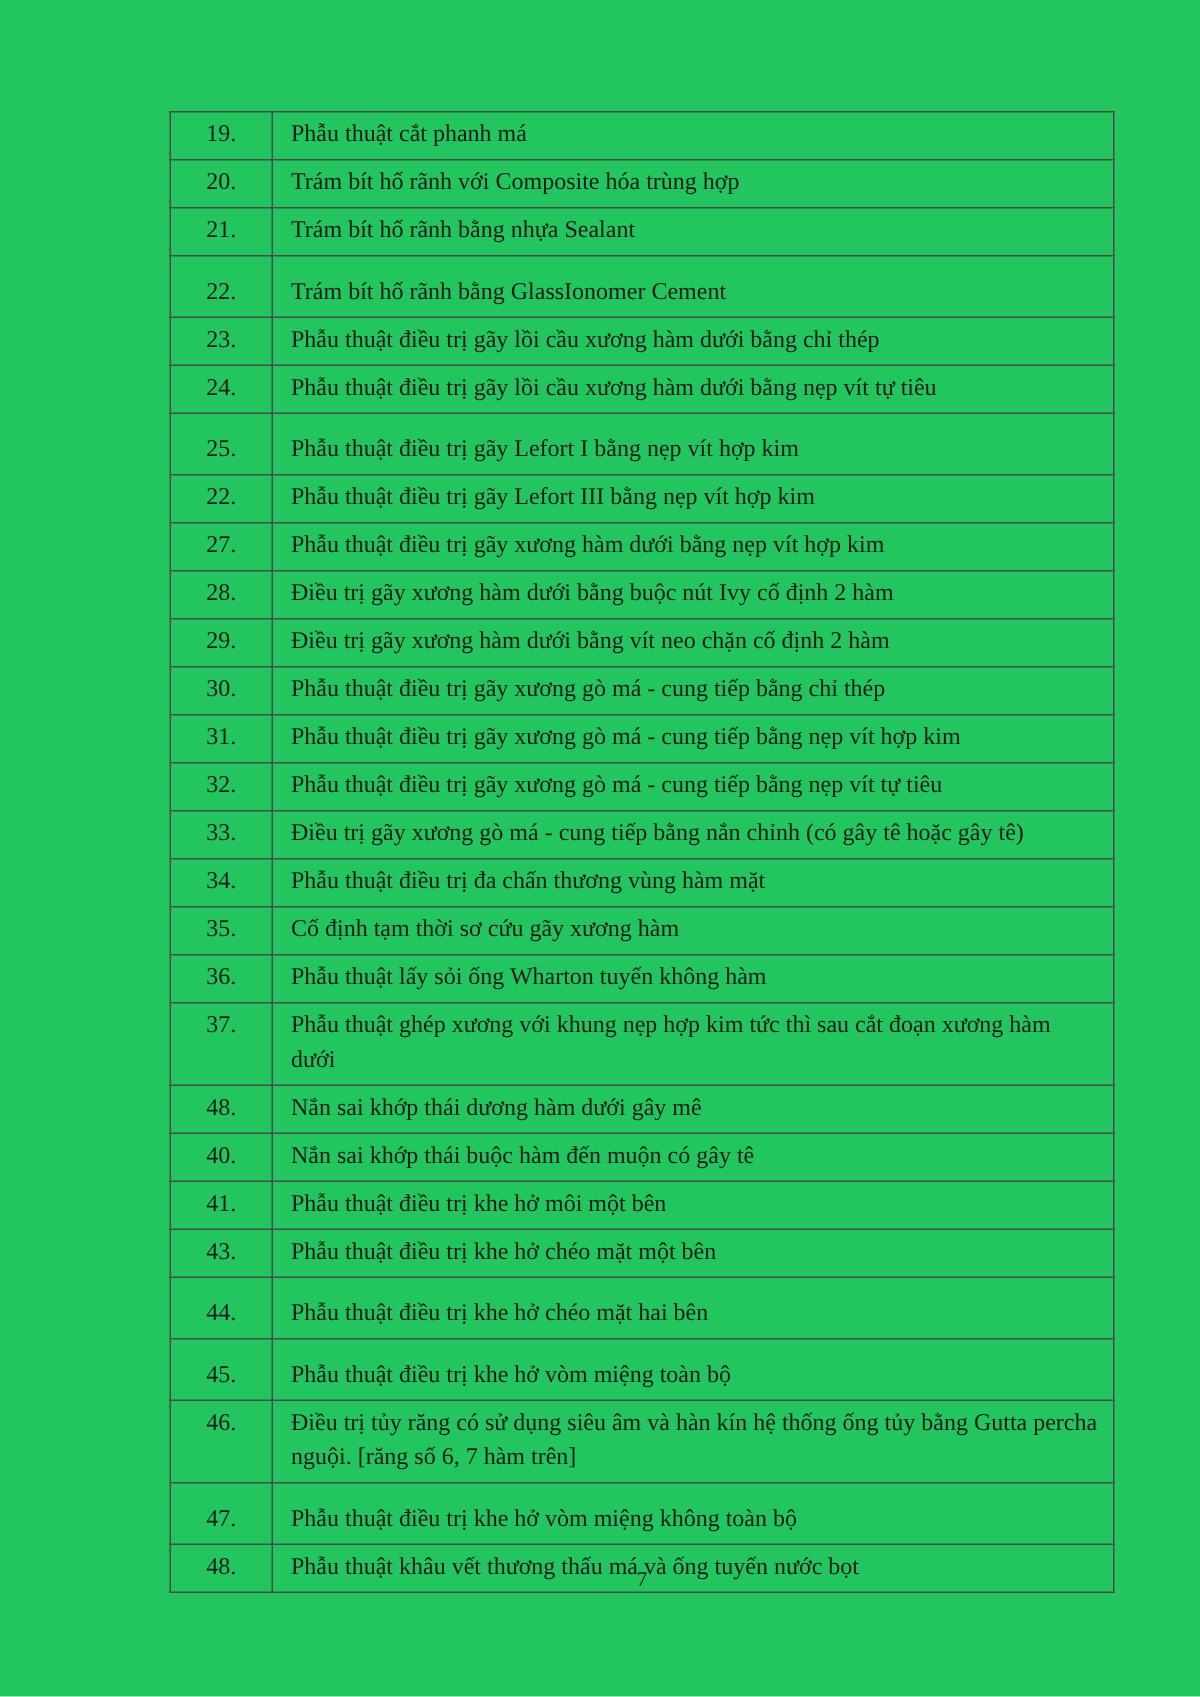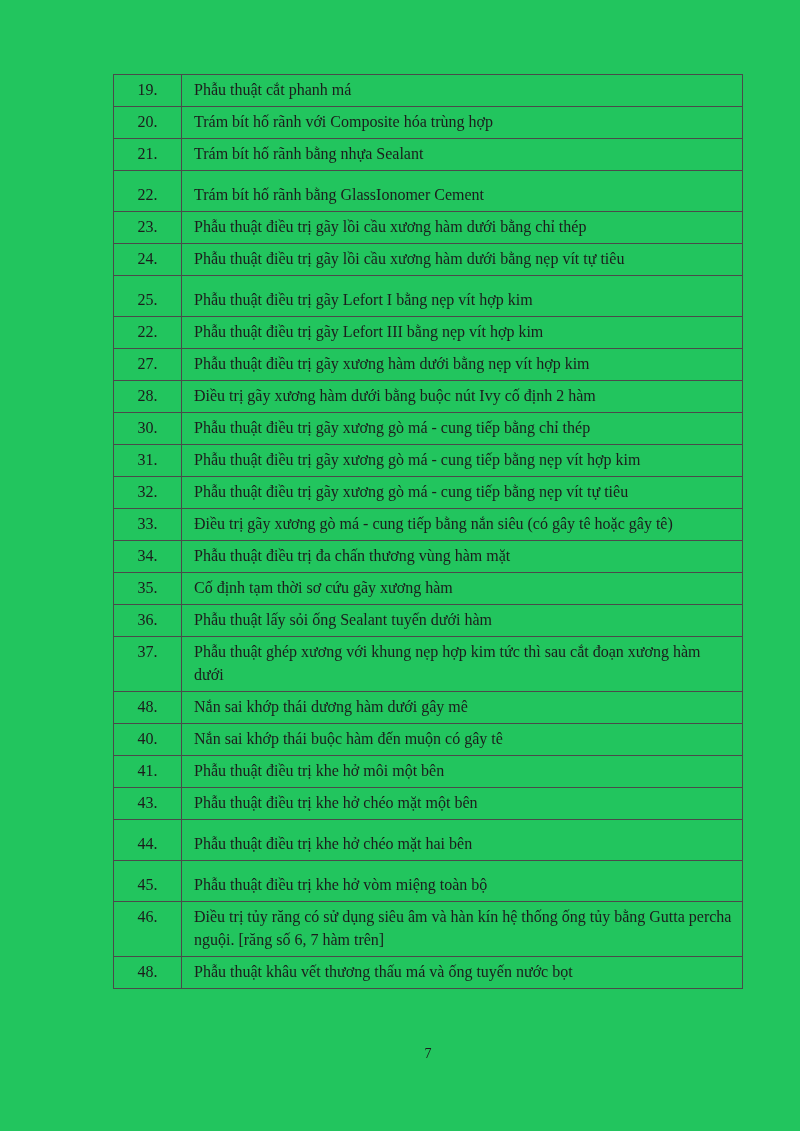--- a/index.html
+++ b/index.html
@@ -97,46 +97,50 @@
         </tr>
         <tr>
           <td class="num">27.</td>
           <td class="txt">Phẫu thuật điều trị gãy xương hàm dưới bằng nẹp vít hợp kim</td>
         </tr>
         <tr>
           <td class="num">28.</td>
           <td class="txt">Điều trị gãy xương hàm dưới bằng buộc nút Ivy cố định 2 hàm</td>
         </tr>
         <tr>
+          <td class="num">29.</td>
+          <td class="txt">Điều trị gãy xương hàm dưới bằng vít neo chặn cố định 2 hàm</td>
+        </tr>
+        <tr>
           <td class="num">30.</td>
           <td class="txt">Phẫu thuật điều trị gãy xương gò má - cung tiếp bằng chỉ thép</td>
         </tr>
         <tr>
           <td class="num">31.</td>
           <td class="txt">Phẫu thuật điều trị gãy xương gò má - cung tiếp bằng nẹp vít hợp kim</td>
         </tr>
         <tr>
           <td class="num">32.</td>
           <td class="txt">Phẫu thuật điều trị gãy xương gò má - cung tiếp bằng nẹp vít tự tiêu</td>
         </tr>
         <tr>
           <td class="num">33.</td>
-          <td class="txt">Điều trị gãy xương gò má - cung tiếp bằng nắn siêu (có gây tê hoặc gây tê)</td>
+          <td class="txt">Điều trị gãy xương gò má - cung tiếp bằng nắn chỉnh (có gây tê hoặc gây tê)</td>
         </tr>
         <tr>
           <td class="num">34.</td>
           <td class="txt">Phẫu thuật điều trị đa chấn thương vùng hàm mặt</td>
         </tr>
         <tr>
           <td class="num">35.</td>
           <td class="txt">Cố định tạm thời sơ cứu gãy xương hàm</td>
         </tr>
         <tr>
           <td class="num">36.</td>
-          <td class="txt">Phẫu thuật lấy sỏi ống Sealant tuyến dưới hàm</td>
+          <td class="txt">Phẫu thuật lấy sỏi ống Wharton tuyến không hàm</td>
         </tr>
         <tr>
           <td class="num">37.</td>
           <td class="txt">Phẫu thuật ghép xương với khung nẹp hợp kim tức thì sau cắt đoạn xương hàm dưới</td>
         </tr>
         <tr>
           <td class="num">48.</td>
           <td class="txt">Nắn sai khớp thái dương hàm dưới gây mê</td>
         </tr>
         <tr>
@@ -156,20 +160,24 @@
           <td class="txt">Phẫu thuật điều trị khe hở chéo mặt hai bên</td>
         </tr>
         <tr class="tall">
           <td class="num">45.</td>
           <td class="txt">Phẫu thuật điều trị khe hở vòm miệng toàn bộ</td>
         </tr>
         <tr>
           <td class="num">46.</td>
           <td class="txt">Điều trị tủy răng có sử dụng siêu âm và hàn kín hệ thống ống tủy bằng Gutta percha nguội. [răng số 6, 7 hàm trên]</td>
         </tr>
+        <tr class="tall">
+          <td class="num">47.</td>
+          <td class="txt">Phẫu thuật điều trị khe hở vòm miệng không toàn bộ</td>
+        </tr>
         <tr>
           <td class="num">48.</td>
           <td class="txt">Phẫu thuật khâu vết thương thấu má và ống tuyến nước bọt</td>
         </tr>
       </tbody>
   </table>
   <div class="page-number">7</div>
 </div>
 
 </body></html>

